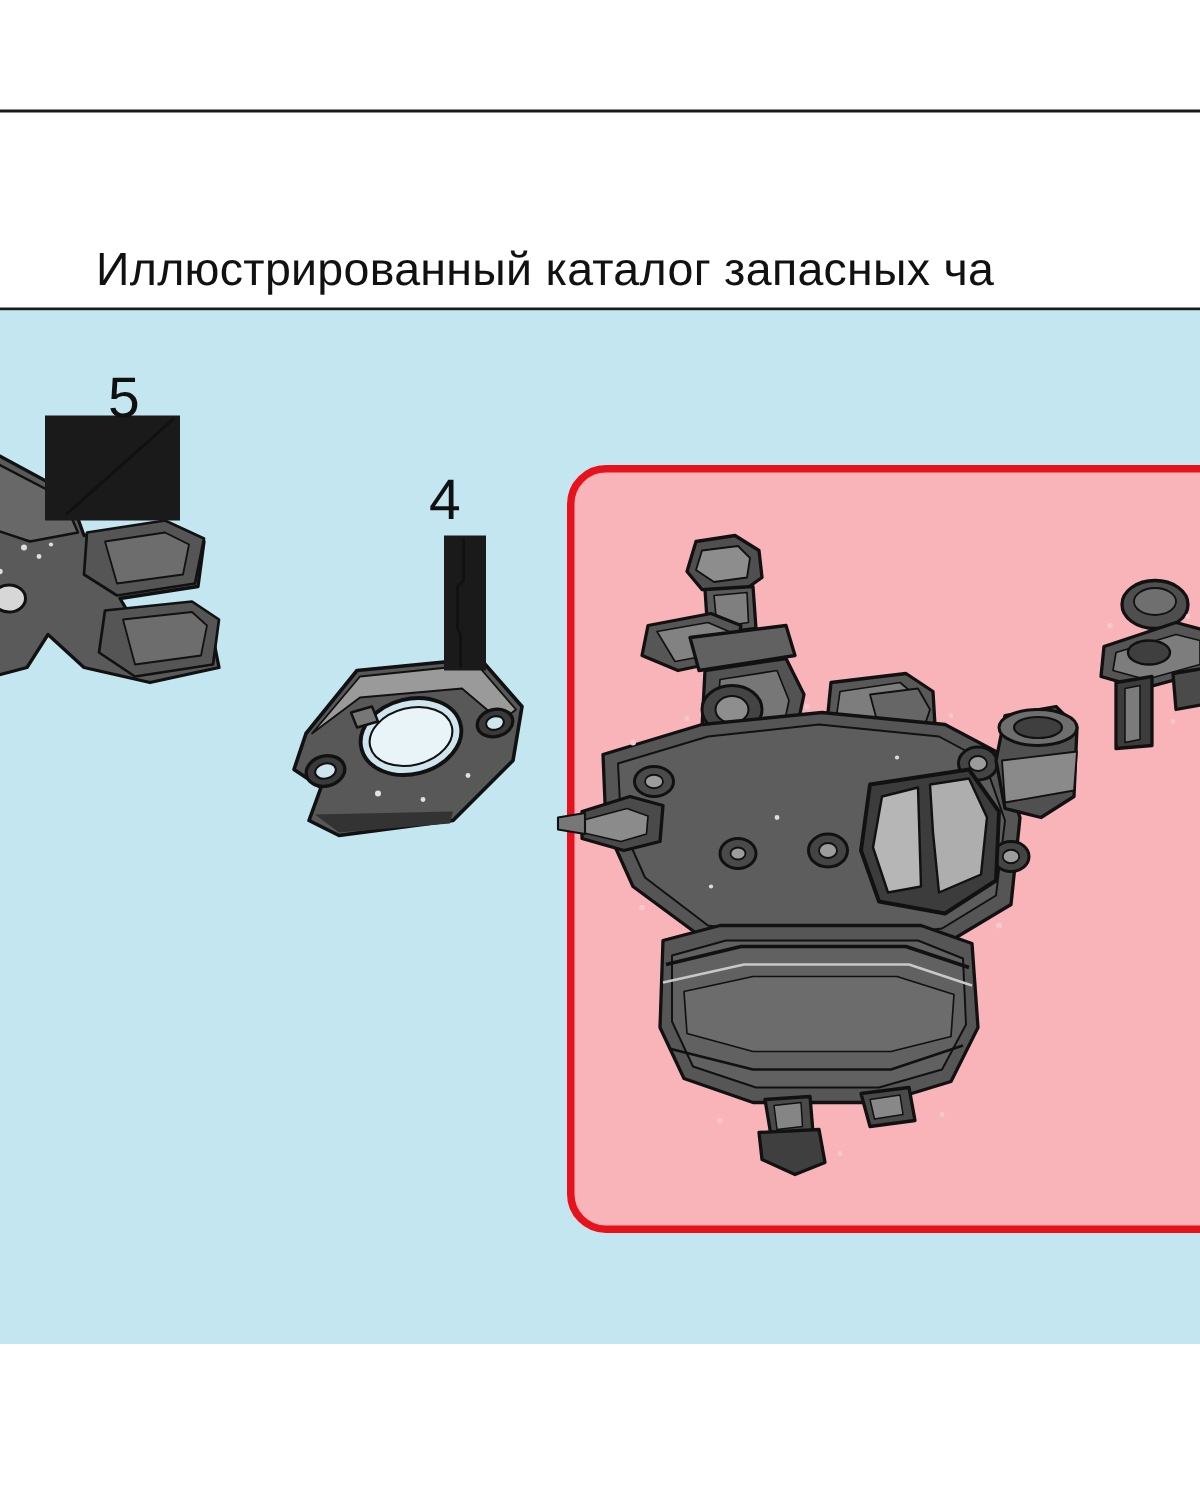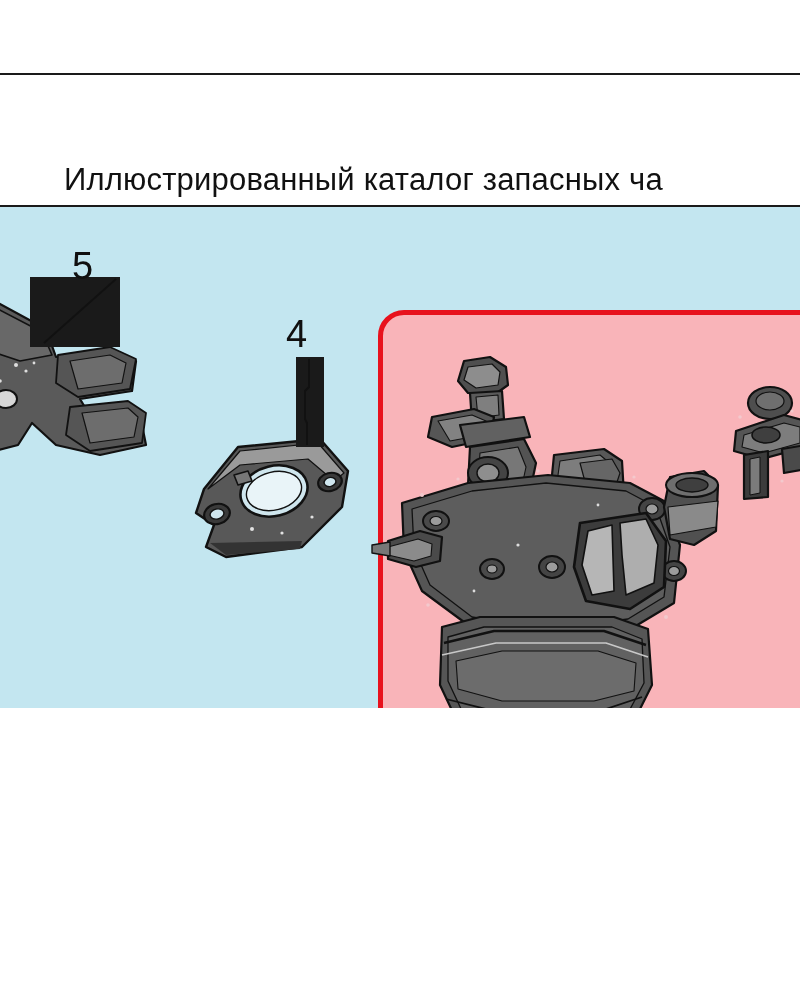--- a/index.html
+++ b/index.html
@@ -11,21 +11,21 @@
     width: 800px;
     height: 1000px;
     overflow: hidden;
     font-family: "Liberation Sans", sans-serif;
     position: relative;
   }
   #page {
     position: absolute;
     left: 0; top: 0;
     width: 800px;
-    height: 708px;
+    height: 896px;
     background: #ffffff;
     overflow: hidden;
   }
 
   
   .header-rule {
     position: absolute;
     left: 0;
     width: 800px;
     height: 2px;

